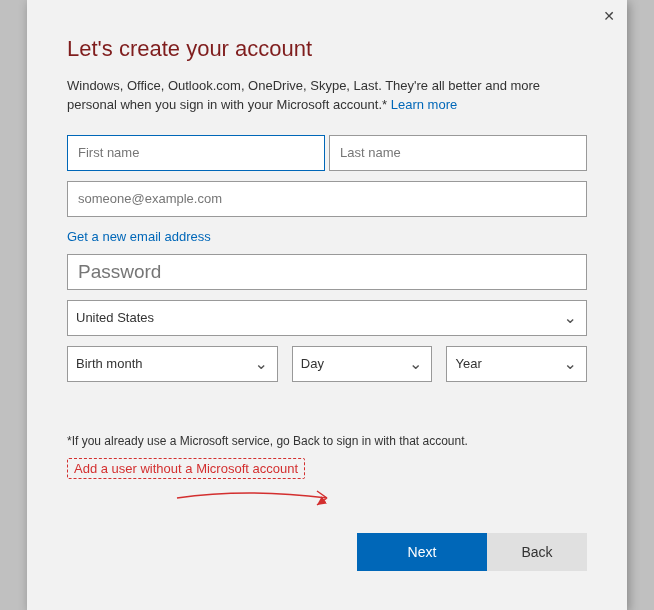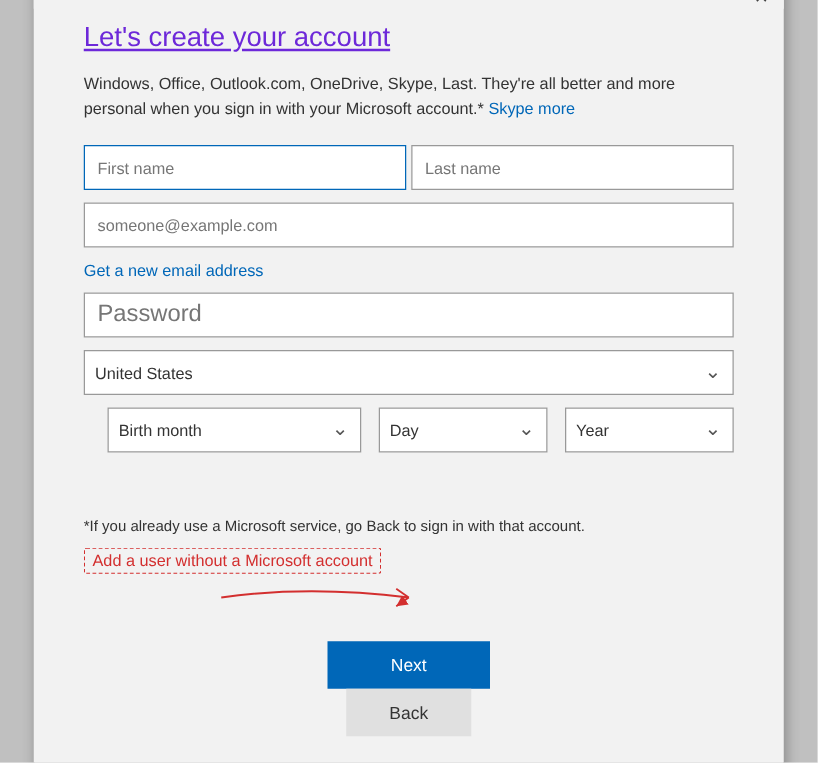--- a/index.html
+++ b/index.html
@@ -34,23 +34,22 @@
       justify-content: center;
       font-size: 14px;
       color: #444;
     }
     .content {
       padding: 10px 40px 30px 40px;
     }
     h1 {
       font-size: 22px;
       font-weight: 300;
-      color: #6d28d9;
+      color: #7f1d1d;
       margin-bottom: 14px;
-      text-decoration: underline;
     }
     .description {
       font-size: 13px;
       color: #333;
       margin-bottom: 20px;
       line-height: 1.5;
     }
     .learn-more {
       color: #0067b8;
       text-decoration: none;
@@ -122,21 +121,20 @@
       color: #555;
       font-size: 16px;
     }
     .country-row {
       margin-bottom: 10px;
     }
     .birth-row {
       display: flex;
       gap: 14px;
       margin-bottom: 20px;
-      margin-left: 19px;
     }
     .birth-month { flex: 3; }
     .birth-day { flex: 2; }
     .birth-year { flex: 2; }
     .note-text {
       font-size: 12px;
       color: #333;
       margin-bottom: 8px;
       line-height: 1.5;
     }
@@ -149,21 +147,20 @@
       border: 1.5px dashed #d32f2f;
       padding: 2px 6px;
       border-radius: 2px;
     }
     .footer-buttons {
       display: flex;
       justify-content: flex-end;
       align-items: center;
       gap: 0;
       margin-top: 20px;
-      flex-direction: column;
     }
     .btn-next {
       background: #0067b8;
       color: white;
       border: none;
       padding: 0 40px;
       height: 38px;
       font-size: 14px;
       cursor: pointer;
       min-width: 130px;
@@ -187,21 +184,21 @@
 
 <div class="dialog">
   <div class="title-bar">
     <div class="close-btn">✕</div>
   </div>
 
   <div class="content">
     <h1>Let's create your account</h1>
     <p class="description">
       <span>Windows, Office, Outlook.com, OneDrive, Skype, Last. They're all better and more personal when you sign in with your Microsoft account.*</span>
-      <a class="learn-more">Skype more</a>
+      <a class="learn-more">Learn more</a>
     </p>
 
     <div class="form-row">
       <input type="text" class="first-name-input" placeholder="First name" style="">
       <input type="text" placeholder="Last name" style="">
     </div>
 
     <div class="full-width">
       <input type="email" style="width: 100%; height: 36px; padding: 6px 10px; border: 1px solid rgb(153, 153, 153); font-size: 13px;" placeholder="someone@example.com">
     </div>

